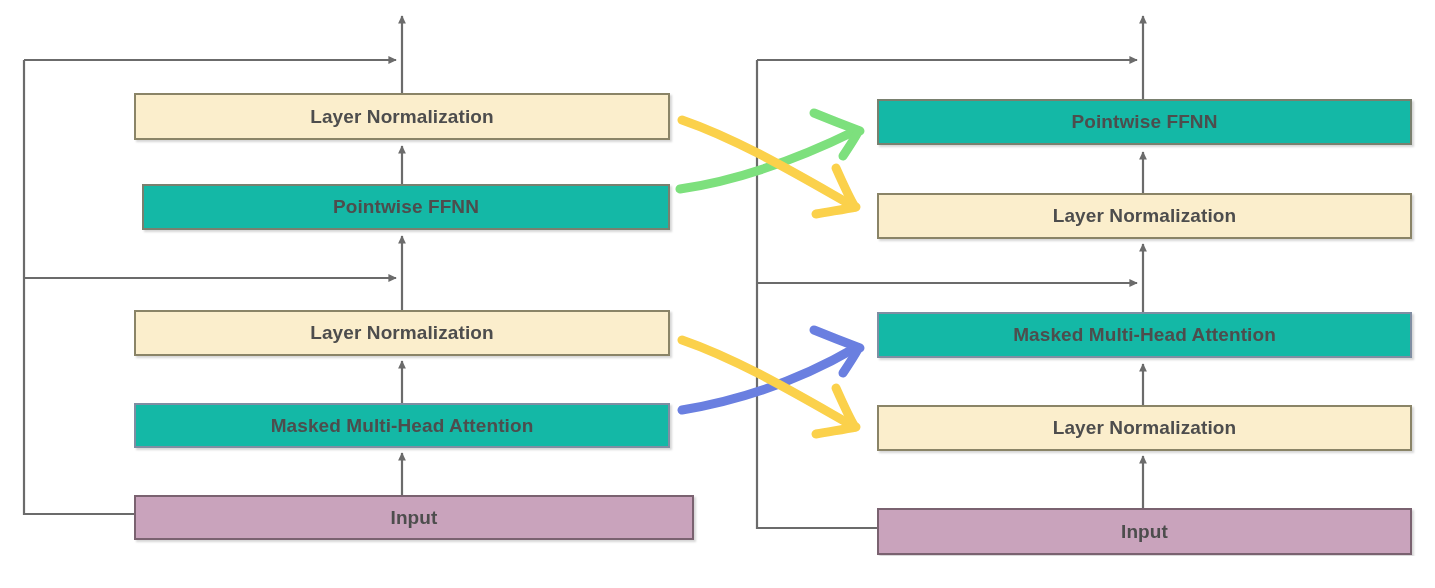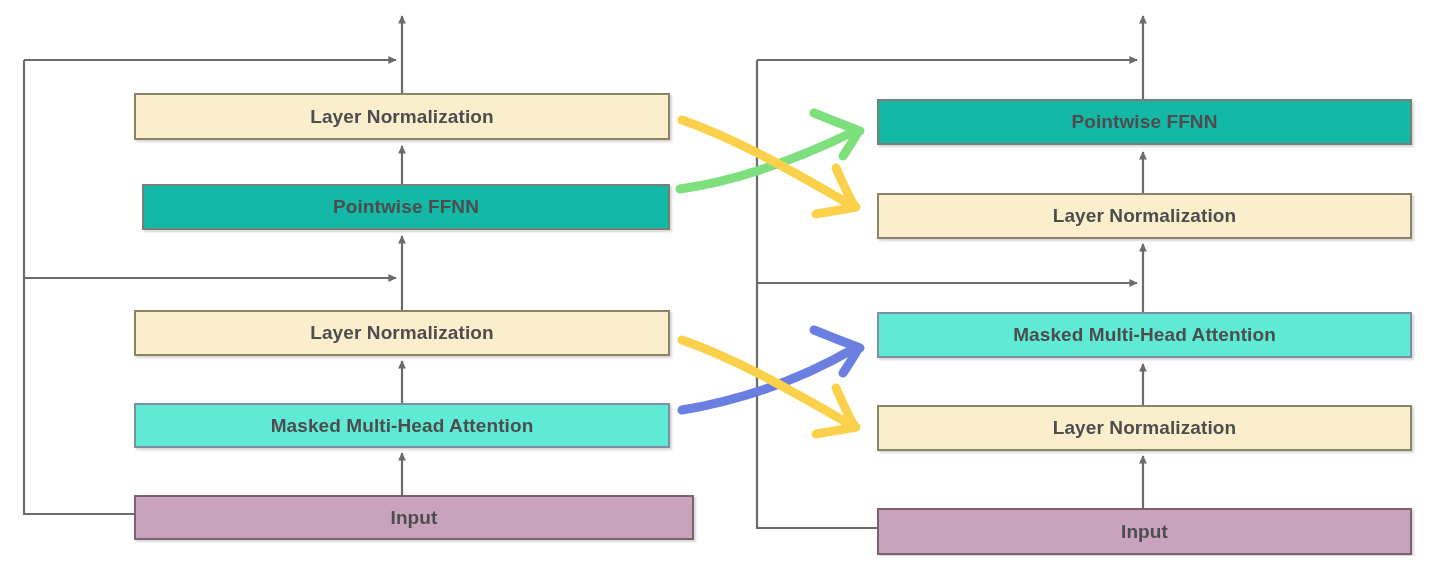--- a/index.html
+++ b/index.html
@@ -27,21 +27,21 @@
     border: 2px solid #7f7f72;
     box-shadow: 2px 2px 2px rgba(0,0,0,0.16);
     font-weight: bold;
     font-size: 19px;
     letter-spacing: 0.1px;
     color: #4d4d4d;
     white-space: nowrap;
   }
   .block.norm  { background: #fbeecc; border-color: #8a8467; }
   .block.ffnn  { background: #14b8a6; border-color: #79806f; }
-  .block.attn  { background: #5eead4; border-color: #7f8ea3; text-align: center; }
+  .block.attn  { background: #14b8a6; border-color: #7f8ea3; text-align: center; }
   .block.input { background: #c9a3bc; border-color: #7a6270; }
 
   
   #wires, #scribbles {
     position: absolute;
     left: 0; top: 0;
     width: 1435px;
     height: 588px;
     overflow: visible;
   }

